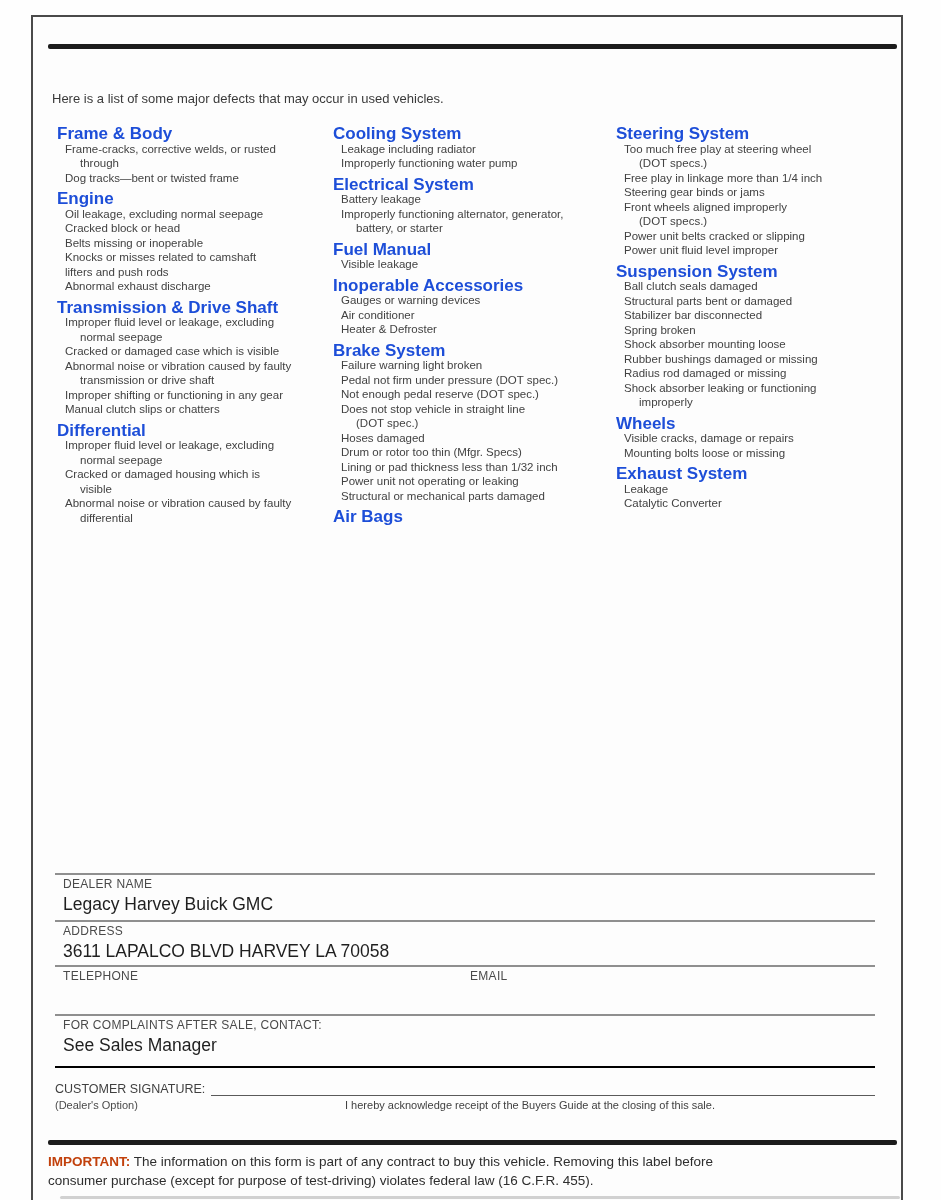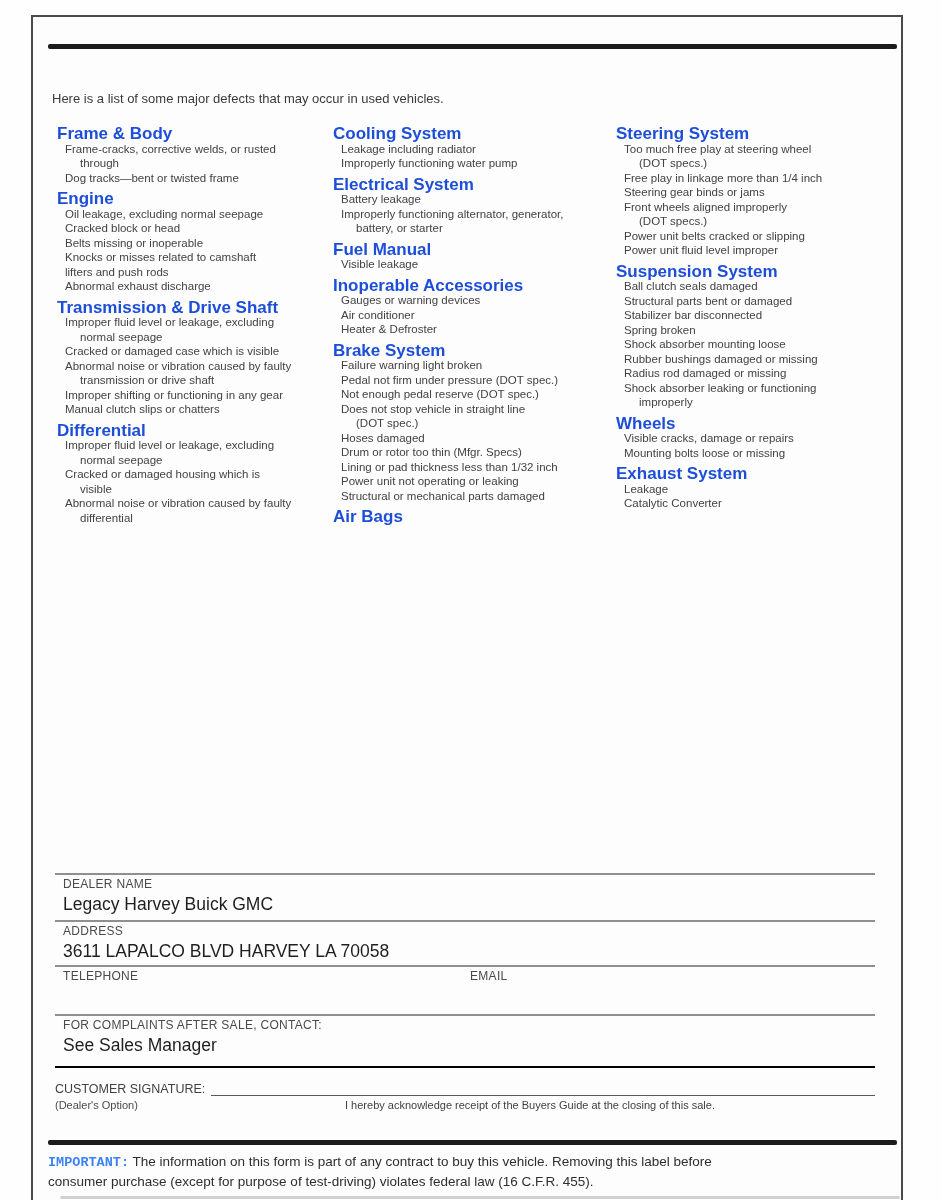--- a/index.html
+++ b/index.html
@@ -136,21 +136,21 @@
   
   .important {
     position: absolute;
     left: 48px;
     top: 1152px;
     width: 849px;
     font-size: 13.5px;
     line-height: 19px;
     color: #2e2e2e;
   }
-  .important b { color: #3b82f6; font-family: Liberation Mono, monospace; }
+  .important b { color: #c2410c; }
   .bottom-smear {
     position: absolute;
     left: 60px;
     top: 1196px;
     width: 840px;
     height: 3px;
     background: #c6c6c6;
     border-radius: 2px;
     opacity: 0.8;
   }

